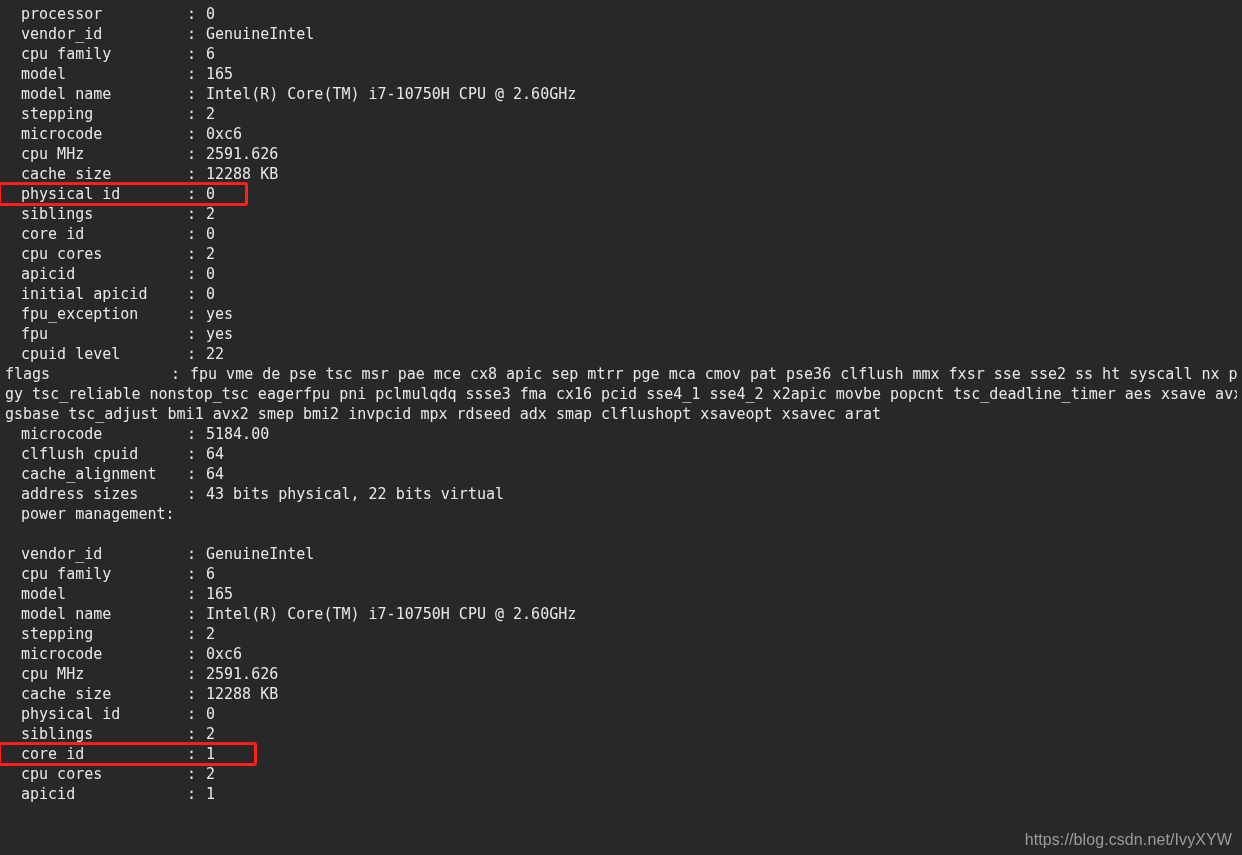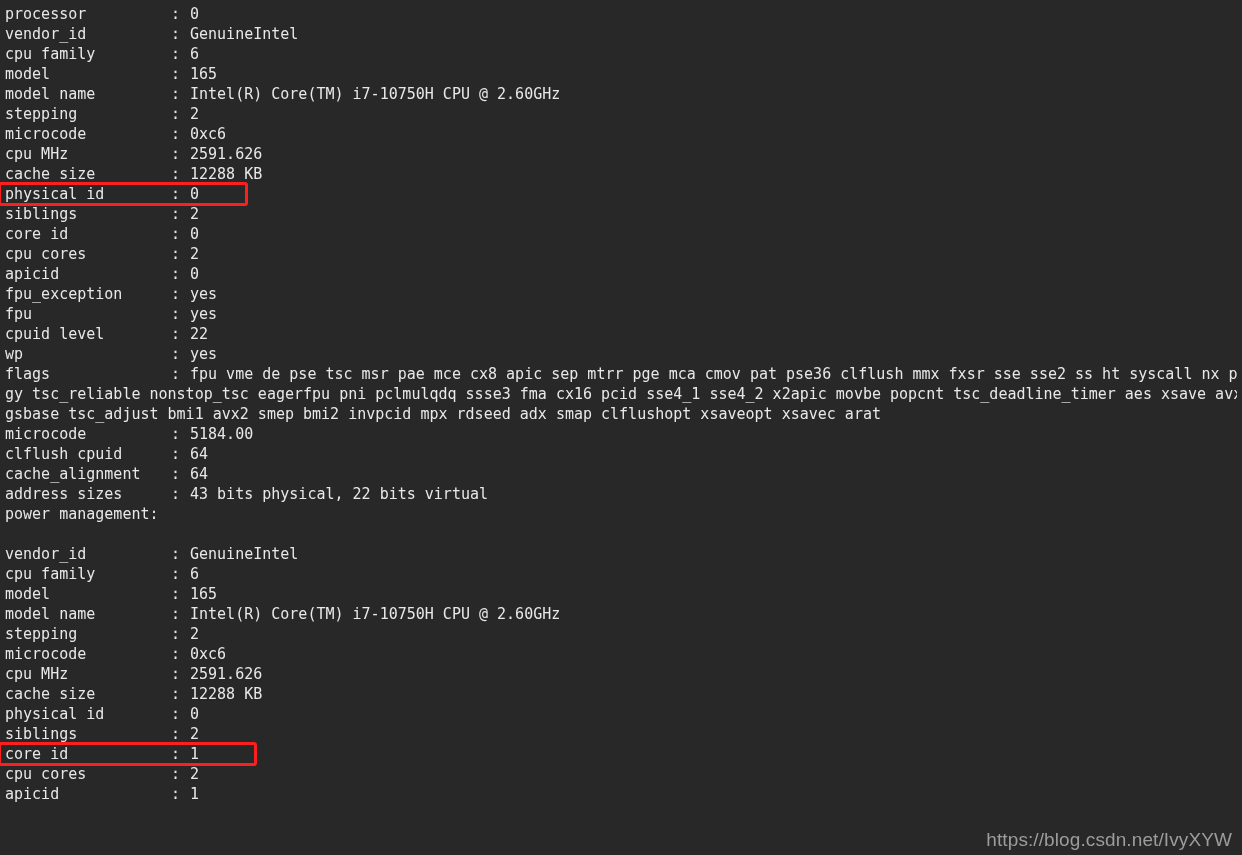--- a/index.html
+++ b/index.html
@@ -31,21 +31,21 @@
 
   .cpu-block {
     display: block;
   }
 
   .line {
     display: block;
     height: 20px;
     line-height: 20px;
     white-space: pre;
-    padding-left: 5px;
+    padding-left: 21px;
     position: relative;
   }
 
   .line.blank {
     height: 20px;
   }
 
   
   .k {
     display: inline-block;
@@ -96,21 +96,21 @@
     width: 259px;
     height: 24px;
   }
 
   #watermark {
     position: absolute;
     right: 10px;
     bottom: 5px;
     color: #9c9c9c;
     font-family: "Liberation Sans", sans-serif;
-    font-size: 19px;
+    font-size: 16px;
     line-height: 20px;
     white-space: nowrap;
     letter-spacing: 0.1px;
     margin-left: 42px;
   }
 </style>
 </head>
 <body>
 
 <div id="terminal">
@@ -124,24 +124,24 @@
     <div class="line"><span class="k">model name</span><span class="sep">:</span><span class="v">Intel(R) Core(TM) i7-10750H CPU @ 2.60GHz</span></div>
     <div class="line"><span class="k">stepping</span><span class="sep">:</span><span class="v">2</span></div>
     <div class="line"><span class="k">microcode</span><span class="sep">:</span><span class="v">0xc6</span></div>
     <div class="line"><span class="k">cpu MHz</span><span class="sep">:</span><span class="v">2591.626</span></div>
     <div class="line"><span class="k">cache size</span><span class="sep">:</span><span class="v">12288 KB</span></div>
     <div class="line"><span class="k">physical id</span><span class="sep">:</span><span class="v">0</span></div>
     <div class="line"><span class="k">siblings</span><span class="sep">:</span><span class="v">2</span></div>
     <div class="line"><span class="k">core id</span><span class="sep">:</span><span class="v">0</span></div>
     <div class="line"><span class="k">cpu cores</span><span class="sep">:</span><span class="v">2</span></div>
     <div class="line"><span class="k">apicid</span><span class="sep">:</span><span class="v">0</span></div>
+    <div class="line"><span class="k">initial apicid</span><span class="sep">:</span><span class="v">0</span></div>
     <div class="line"><span class="k">fpu_exception</span><span class="sep">:</span><span class="v">yes</span></div>
     <div class="line"><span class="k">fpu</span><span class="sep">:</span><span class="v">yes</span></div>
     <div class="line"><span class="k">cpuid level</span><span class="sep">:</span><span class="v">22</span></div>
-    <div class="line"><span class="k">wp</span><span class="sep">:</span><span class="v">yes</span></div>
 
     <div class="flags-line"><span class="k">flags</span><span class="sep">:</span><span class="v">fpu vme de pse tsc msr pae mce cx8 apic sep mtrr pge mca cmov pat pse36 clflush mmx fxsr sse sse2 ss ht syscall nx pdpe1gb rdtscp lm constant_tsc arch_perfmon nopl xtopolo</span></div>
     <div class="flags-line"><span class="v">gy tsc_reliable nonstop_tsc eagerfpu pni pclmulqdq ssse3 fma cx16 pcid sse4_1 sse4_2 x2apic movbe popcnt tsc_deadline_timer aes xsave avx f16c rdrand hypervisor lahf_lm abm 3dnowprefetch invpcid_single fsgsbase</span></div>
     <div class="flags-line"><span class="v">gsbase tsc_adjust bmi1 avx2 smep bmi2 invpcid mpx rdseed adx smap clflushopt xsaveopt xsavec arat</span></div>
 
     <div class="line"><span class="k">microcode</span><span class="sep">:</span><span class="v">5184.00</span></div>
     <div class="line"><span class="k">clflush cpuid</span><span class="sep">:</span><span class="v">64</span></div>
     <div class="line"><span class="k">cache_alignment</span><span class="sep">:</span><span class="v">64</span></div>
     <div class="line"><span class="k">address sizes</span><span class="sep">:</span><span class="v">43 bits physical, 22 bits virtual</span></div>
     <div class="line"><span class="v">power management:</span></div>

